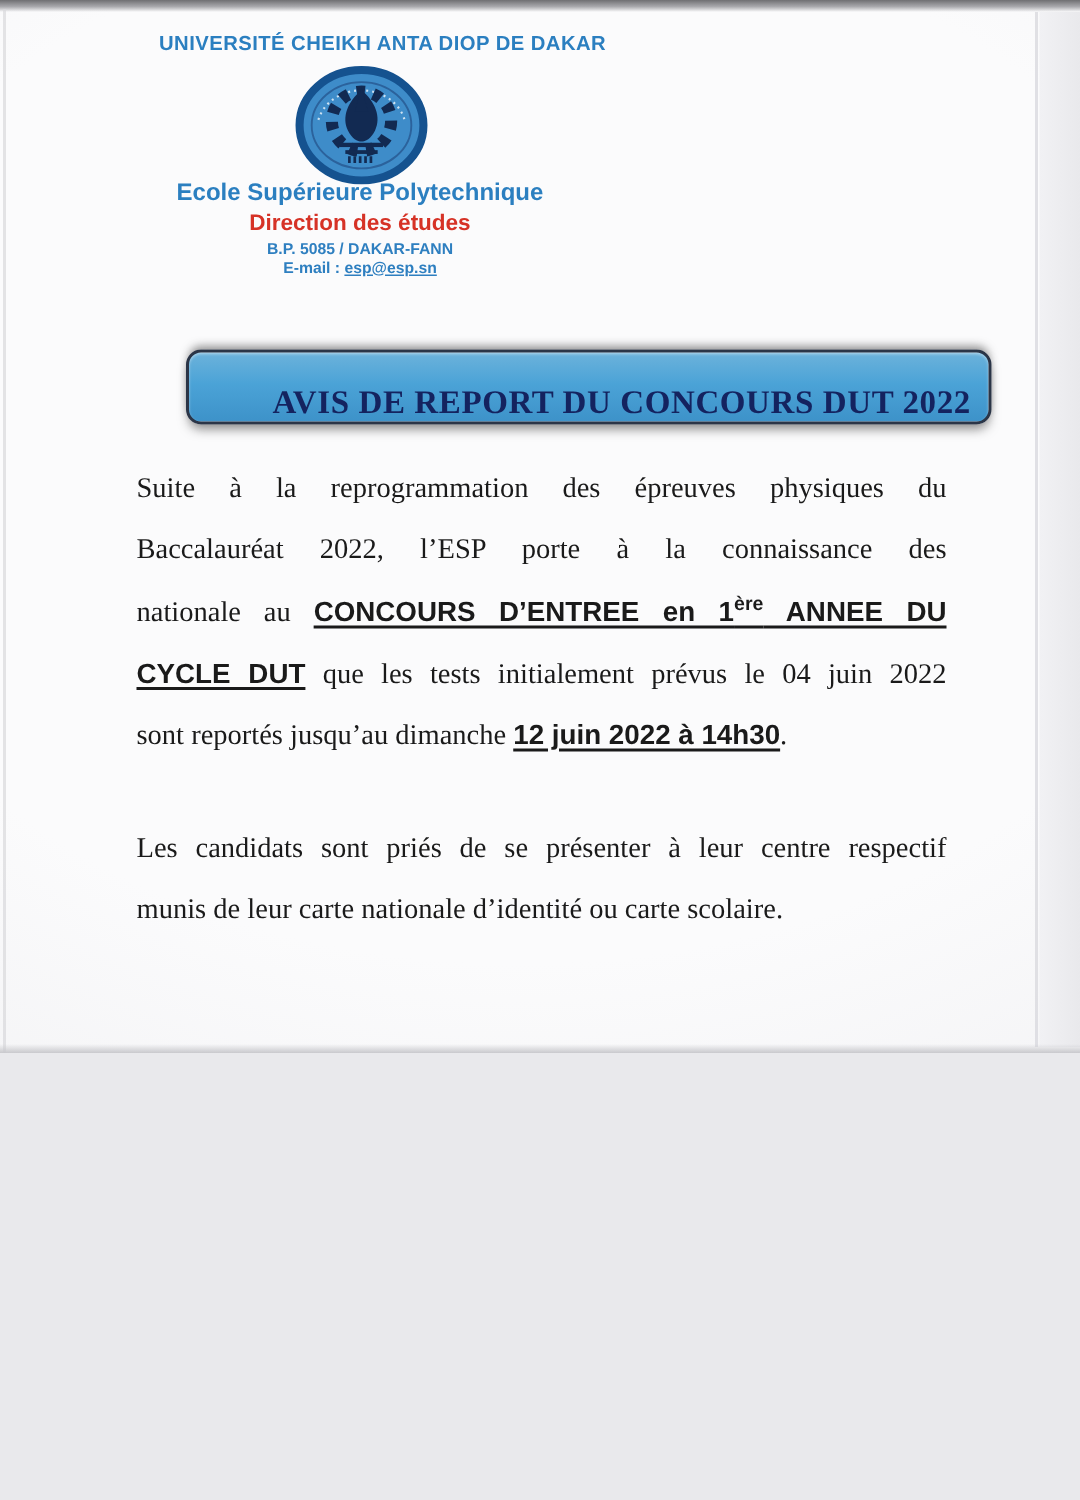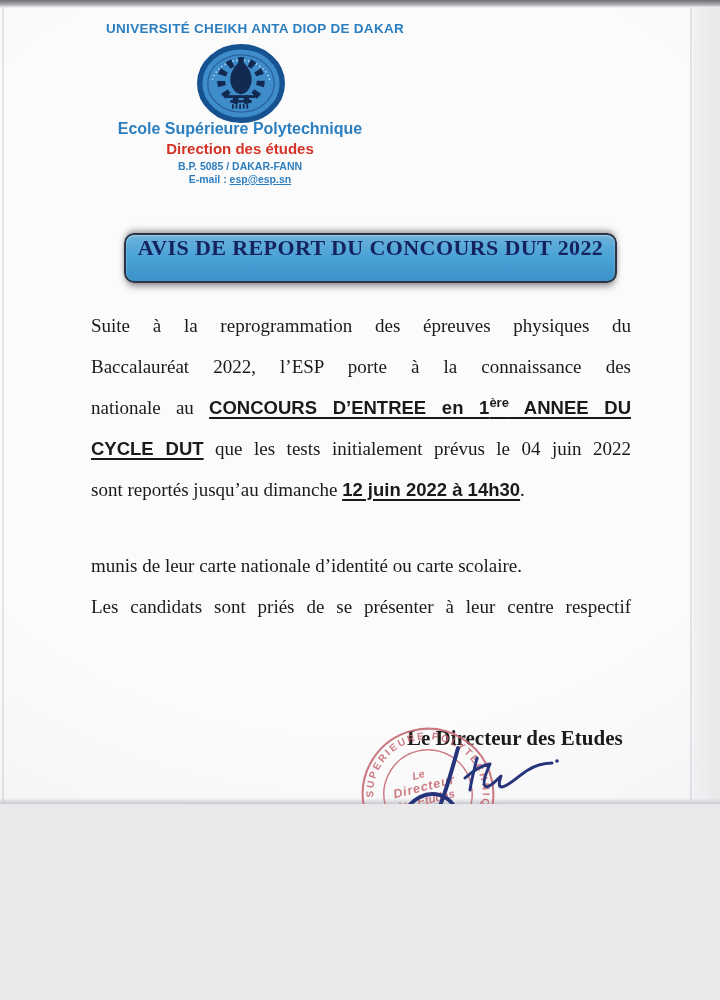--- a/index.html
+++ b/index.html
@@ -1,17 +1,17 @@
 <!DOCTYPE html>
 <html><head>
 <meta charset="utf-8">
 <style>
   html,body{margin:0;padding:0;background:#e9e9ec;}
   .paper{
-    position:relative;width:720px;height:804px;overflow:hidden;
+    position:relative;width:720px;height:702px;overflow:hidden;
     background:
       radial-gradient(ellipse 120% 90% at 48% 42%, #fbfbfc 55%, #f3f3f5 85%, #ececef 100%);
     font-family:"Liberation Serif", serif;color:#1c1c1c;
   }
   
   .edge-top{position:absolute;top:0;left:0;right:0;height:8px;
     background:linear-gradient(180deg,#6f6f72 0%,#a9a9ad 55%,rgba(190,190,194,0) 100%);}
   .edge-bottom{position:absolute;bottom:0;left:0;right:0;height:6px;
     background:linear-gradient(0deg,#c9c9cd 0%,rgba(220,220,224,0) 100%);}
   .edge-left{position:absolute;top:6px;bottom:0;left:2px;width:2px;background:#d8d8db;opacity:.7;}
@@ -29,21 +29,21 @@
   .school{font-weight:bold;font-size:16px;color:#2b7fc0;margin-bottom:2px;white-space:nowrap;}
   .dept{font-weight:bold;font-size:15px;color:#d63226;margin-bottom:3px;white-space:nowrap;}
   .addr,.tel,.email-line{font-weight:bold;font-size:10.5px;color:#2e7fc0;line-height:12.5px;white-space:nowrap;}
   .email-link{color:#2e7fc0;text-decoration:underline;cursor:pointer;}
 
   
   .banner{position:absolute;left:124px;top:233px;width:489px;height:46px;
     border:2.5px solid #2b3547;border-radius:10px;
     background:linear-gradient(180deg,#6cb2db 0%,#4ba3d7 45%,#3d92c9 100%);
     box-shadow:0 -4px 6px -2px rgba(45,45,45,.5), 0 5px 7px -2px rgba(45,45,45,.55), inset 0 1px 2px rgba(255,255,255,.45);
-    display:flex;align-items:flex-start;justify-content:center;}
+    display:flex;align-items:flex-end;justify-content:center;padding-left:44px;}
   .banner span{font-family:"Liberation Serif",serif;font-weight:bold;font-size:22px;
     letter-spacing:.4px;color:#14235f;white-space:nowrap;}
 
   
   .bodytext{position:absolute;left:91px;width:540px;font-size:19px;color:#1a1a1a;}
   .p1{top:305px;}
   .p2{top:545px;}
   .line{height:41px;line-height:41px;white-space:nowrap;}
   .line.j{text-align:justify;text-align-last:justify;white-space:normal;}
   .bu{font-family:"Liberation Sans",sans-serif;font-weight:bold;font-size:18.5px;
@@ -105,22 +105,22 @@
 
   <div class="bodytext p1">
     <div class="line j">Suite à la reprogrammation des épreuves physiques du</div>
     <div class="line j">Baccalauréat 2022, l’ESP porte à la connaissance des</div>
     <div class="line j"><span>nationale au </span><span class="bu"><span>CONCOURS D’ENTREE en 1</span><sup>ère</sup><span> ANNEE DU</span></span></div>
     <div class="line j"><span class="bu">CYCLE DUT</span><span> que les tests initialement prévus le 04 juin 2022</span></div>
     <div class="line"><span>sont reportés jusqu’au dimanche </span><span class="bu">12 juin 2022 à 14h30</span><span>.</span></div>
   </div>
 
   <div class="bodytext p2">
+    <div class="line j">Les candidats sont priés de se présenter à leur centre respectif</div>
     <div class="line">munis de leur carte nationale d’identité ou carte scolaire.</div>
-    <div class="line j">Les candidats sont priés de se présenter à leur centre respectif</div>
   </div>
 
   <div class="sig-title">Le Directeur des Etudes</div>
 
   <svg class="stamp" viewBox="0 0 150 150">
     <defs>
       <path id="arcTop" d="M34.7,115.3 A57,57 0 1 1 115.3,115.3"></path>
       <path id="arcBot" d="M28.2,102 A54,54 0 0 0 121.8,102"></path>
     </defs>
     <g fill="none" stroke="#c4646d">

